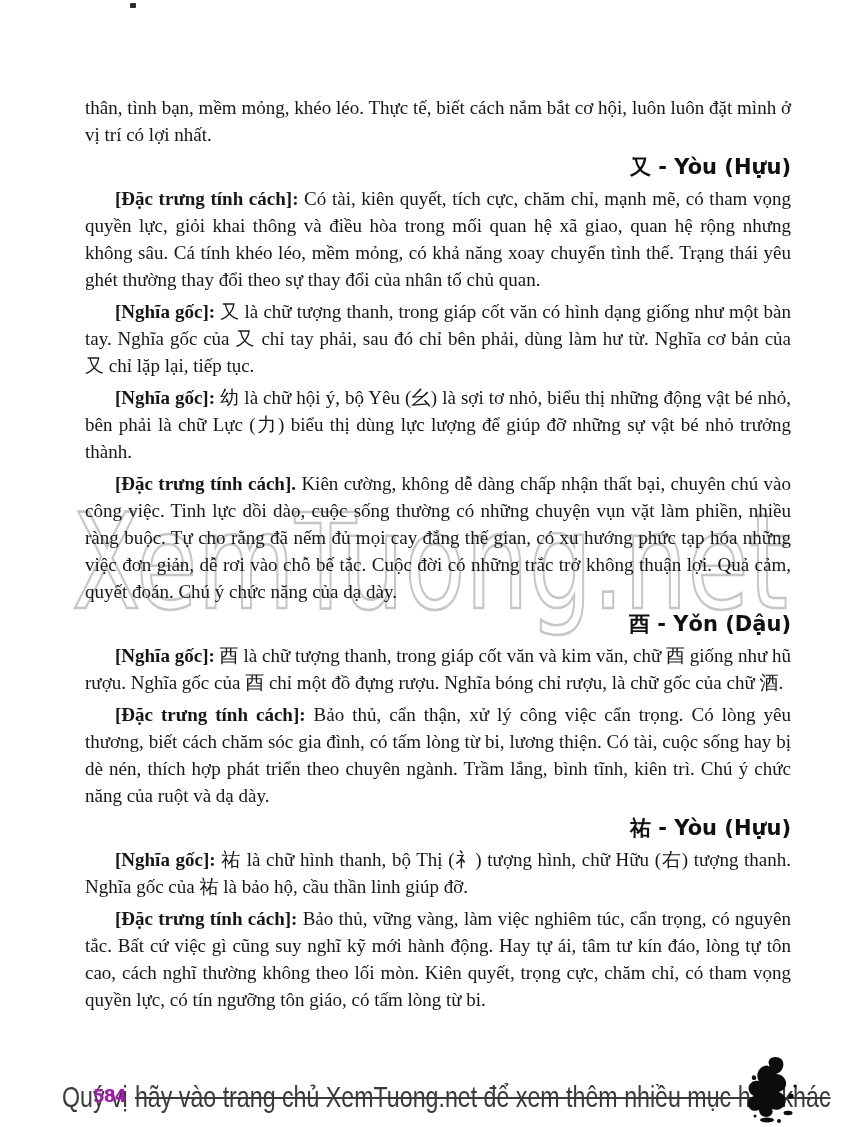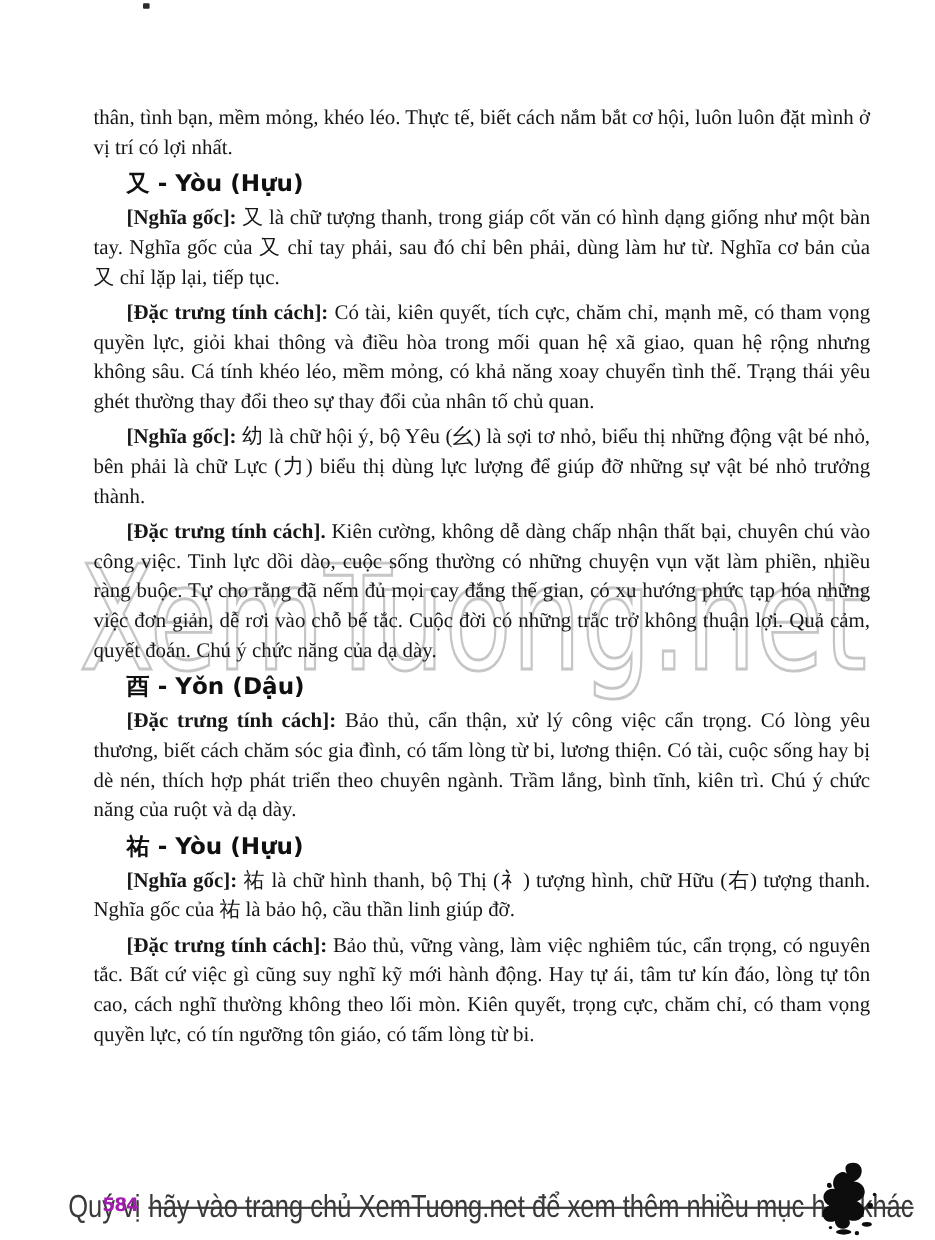--- a/index.html
+++ b/index.html
@@ -30,21 +30,21 @@
   }
   .content p{margin:0 0 5px 0;}
   p.intro{text-indent:0;margin-top:32px;}
   p.indent{text-indent:30px;}
   .lead{font-weight:bold;}
   h2.entry{
     font-family:"DejaVu Sans", sans-serif;
     font-size:21px;line-height:25px;
     font-weight:bold;color:#101010;
     margin:7px 0 5px 30px;
-    text-align:left;
+    text-align:right;
   }
   
   .footer{
     position:absolute;left:62px;top:1080px;
     z-index:2;
     font-family:"Liberation Sans", sans-serif;
     font-size:29px;line-height:34px;
     color:#3a3a3a;
     white-space:nowrap;
     transform:scaleX(0.80);
@@ -75,38 +75,42 @@
 <svg class="watermark" viewBox="0 0 736 165" xmlns="http://www.w3.org/2000/svg" aria-hidden="true">
   <text x="6" y="122" font-family="DejaVu Sans, sans-serif" font-size="132" fill="none" stroke="#c6c6c6" stroke-width="2.6" textLength="716" lengthAdjust="spacingAndGlyphs">XemTuong.net</text>
 </svg>
 
 <div class="content">
 
   <p class="intro">thân, tình bạn, mềm mỏng, khéo léo. Thực tế, biết cách nắm bắt cơ hội, luôn luôn đặt mình ở vị trí có lợi nhất.</p>
 
   <h2 class="entry">又 - Yòu (Hựu)</h2>
   <p class="indent">
+    <span class="lead">[Đặc trưng tính cách]:</span>
+    <span>Có tài, kiên quyết, tích cực, chăm chỉ, mạnh mẽ, có tham vọng quyền lực, giỏi khai thông và điều hòa trong mối quan hệ xã giao, quan hệ rộng nhưng không sâu. Cá tính khéo léo, mềm mỏng, có khả năng xoay chuyển tình thế. Trạng thái yêu ghét thường thay đổi theo sự thay đổi của nhân tố chủ quan.</span>
+  </p>
+  <p class="indent">
     <span class="lead">[Nghĩa gốc]:</span>
     <span>又 là chữ tượng thanh, trong giáp cốt văn có hình dạng giống như một bàn tay. Nghĩa gốc của 又 chỉ tay phải, sau đó chỉ bên phải, dùng làm hư từ. Nghĩa cơ bản của 又 chỉ lặp lại, tiếp tục.</span>
-  </p>
-  <p class="indent">
-    <span class="lead">[Đặc trưng tính cách]:</span>
-    <span>Có tài, kiên quyết, tích cực, chăm chỉ, mạnh mẽ, có tham vọng quyền lực, giỏi khai thông và điều hòa trong mối quan hệ xã giao, quan hệ rộng nhưng không sâu. Cá tính khéo léo, mềm mỏng, có khả năng xoay chuyển tình thế. Trạng thái yêu ghét thường thay đổi theo sự thay đổi của nhân tố chủ quan.</span>
   </p>
 
   <p class="indent">
     <span class="lead">[Nghĩa gốc]:</span>
     <span>幼 là chữ hội ý, bộ Yêu (幺) là sợi tơ nhỏ, biểu thị những động vật bé nhỏ, bên phải là chữ Lực (力) biểu thị dùng lực lượng để giúp đỡ những sự vật bé nhỏ trưởng thành.</span>
   </p>
   <p class="indent">
     <span class="lead">[Đặc trưng tính cách].</span>
     <span>Kiên cường, không dễ dàng chấp nhận thất bại, chuyên chú vào công việc. Tinh lực dồi dào, cuộc sống thường có những chuyện vụn vặt làm phiền, nhiều ràng buộc. Tự cho rằng đã nếm đủ mọi cay đắng thế gian, có xu hướng phức tạp hóa những việc đơn giản, dễ rơi vào chỗ bế tắc. Cuộc đời có những trắc trở không thuận lợi. Quả cảm, quyết đoán. Chú ý chức năng của dạ dày.</span>
   </p>
 
   <h2 class="entry">酉 - Yǒn (Dậu)</h2>
+  <p class="indent">
+    <span class="lead">[Nghĩa gốc]:</span>
+    <span>酉 là chữ tượng thanh, trong giáp cốt văn và kim văn, chữ 酉 giống như hũ rượu. Nghĩa gốc của 酉 chỉ một đồ đựng rượu. Nghĩa bóng chỉ rượu, là chữ gốc của chữ 酒.</span>
+  </p>
   <p class="indent">
     <span class="lead">[Đặc trưng tính cách]:</span>
     <span>Bảo thủ, cẩn thận, xử lý công việc cẩn trọng. Có lòng yêu thương, biết cách chăm sóc gia đình, có tấm lòng từ bi, lương thiện. Có tài, cuộc sống hay bị dè nén, thích hợp phát triển theo chuyên ngành. Trầm lắng, bình tĩnh, kiên trì. Chú ý chức năng của ruột và dạ dày.</span>
   </p>
 
   <h2 class="entry">祐 - Yòu (Hựu)</h2>
   <p class="indent">
     <span class="lead">[Nghĩa gốc]:</span>
     <span>祐 là chữ hình thanh, bộ Thị (礻) tượng hình, chữ Hữu (右) tượng thanh. Nghĩa gốc của 祐 là bảo hộ, cầu thần linh giúp đỡ.</span>
   </p>

